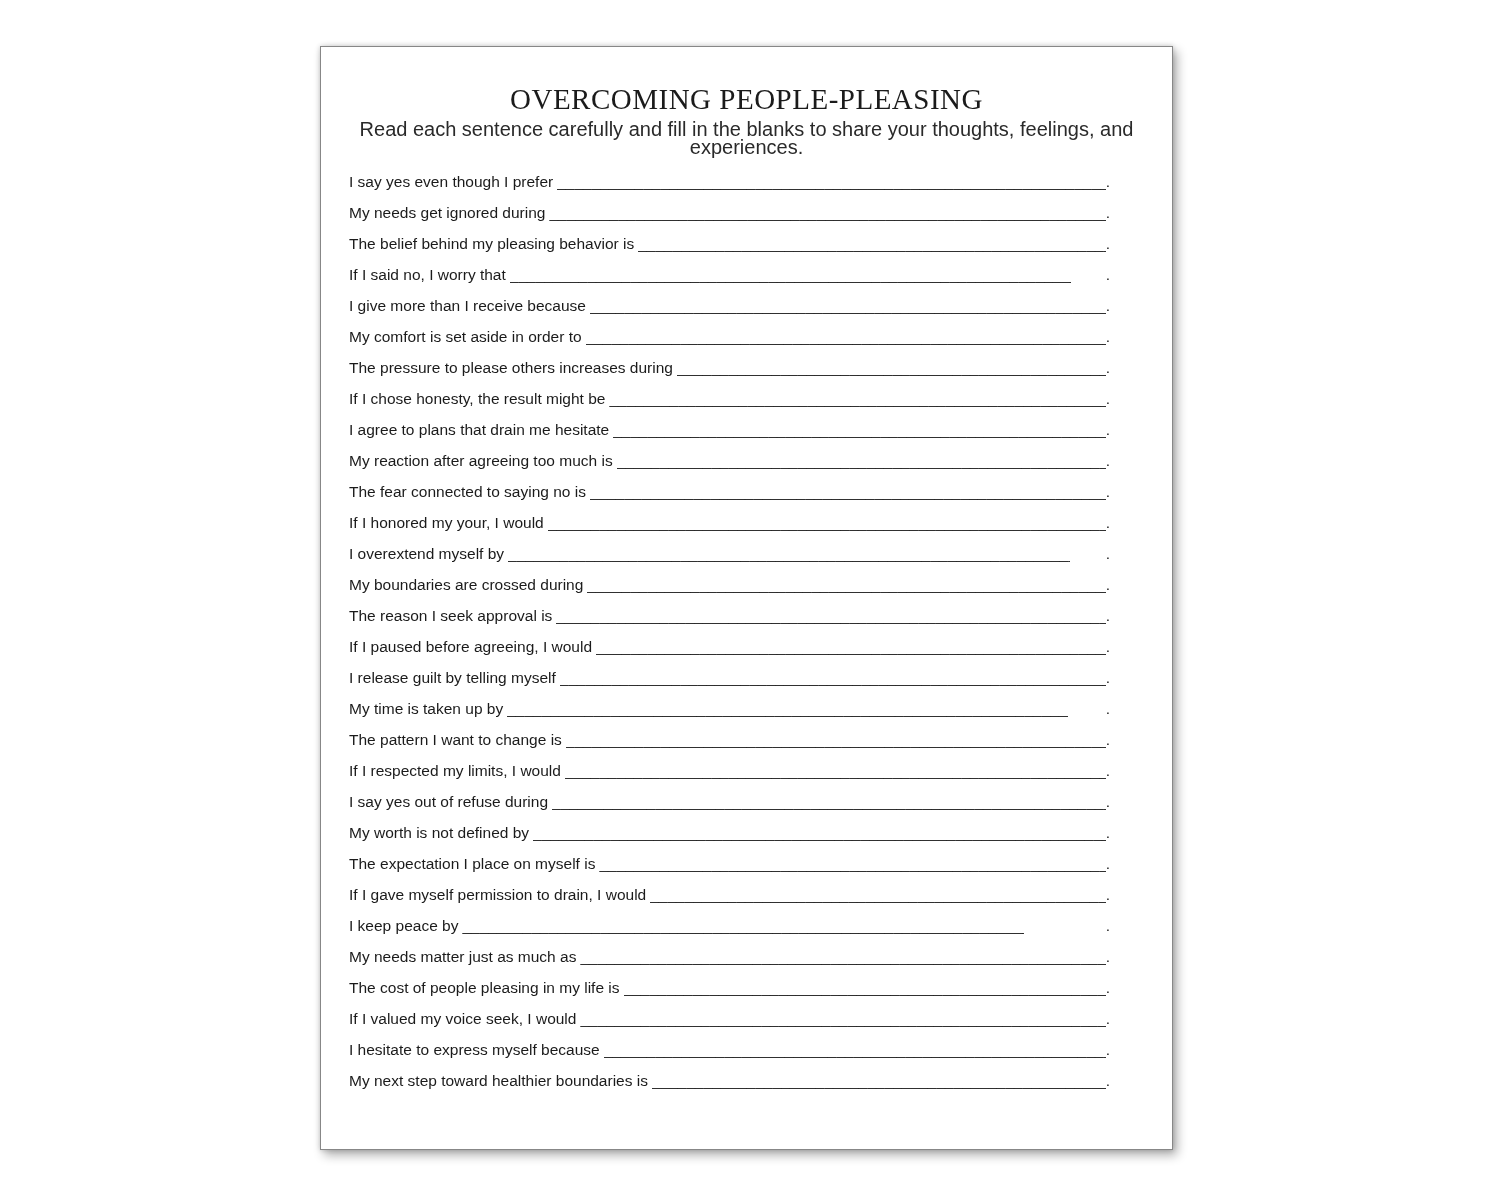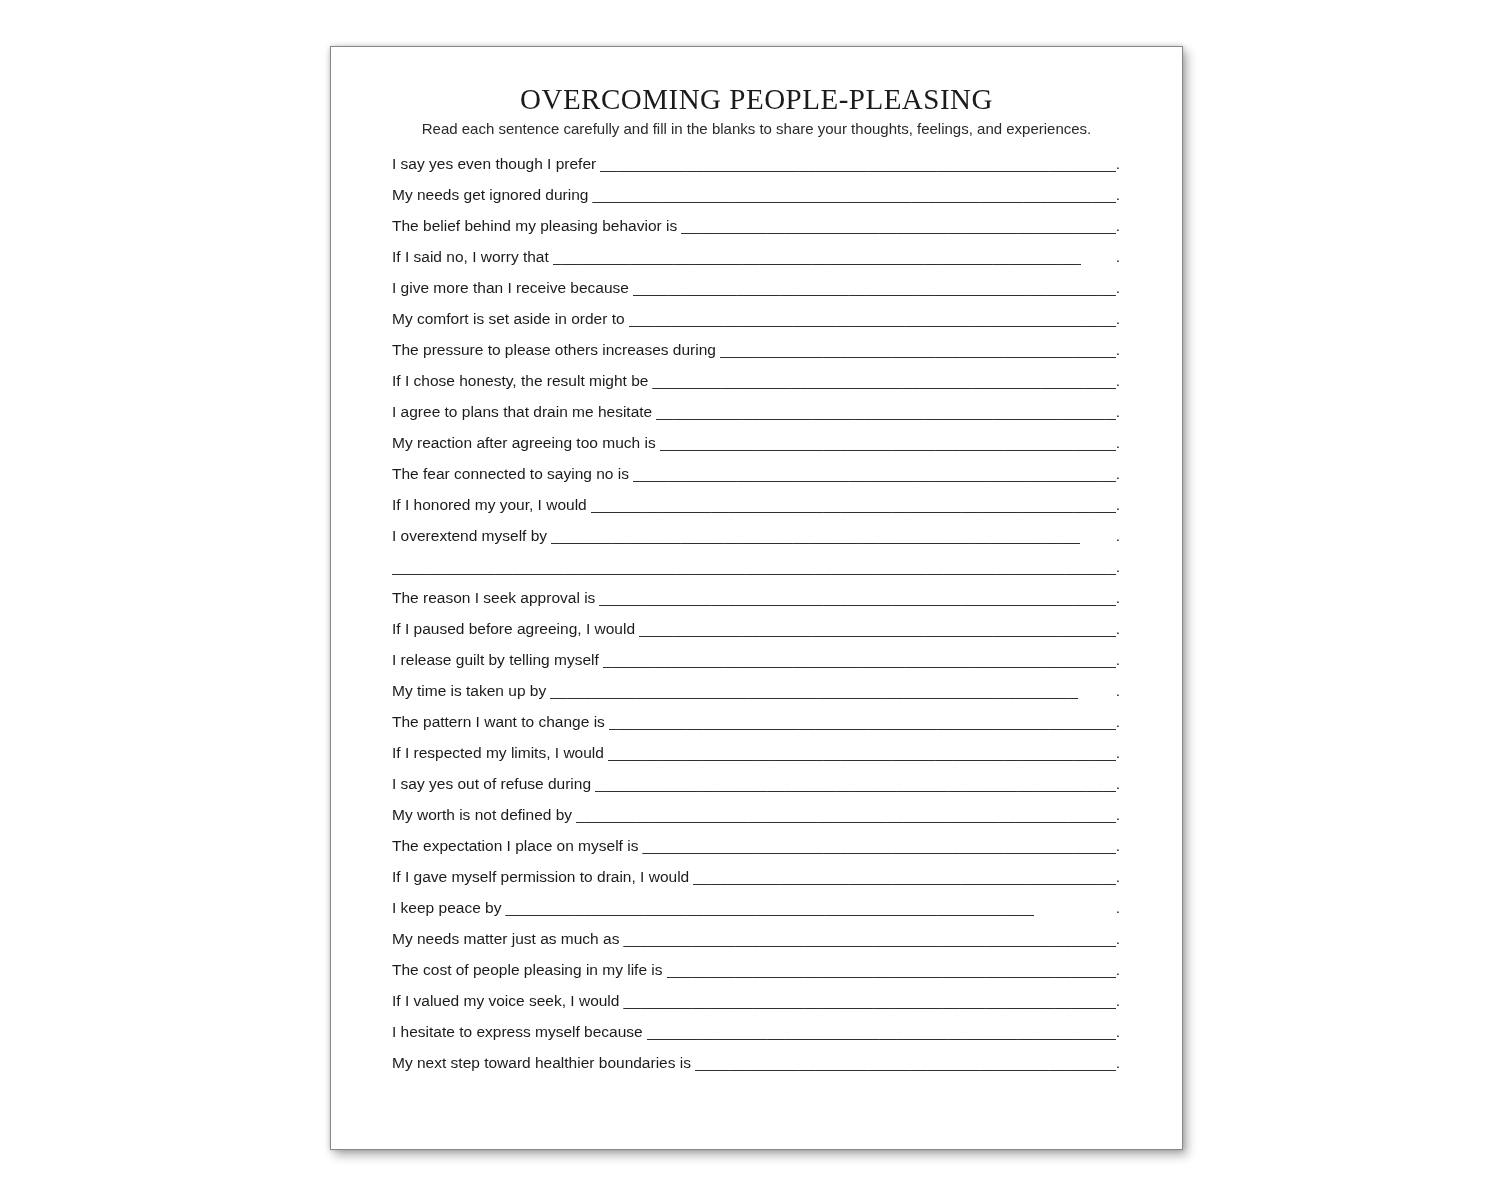--- a/index.html
+++ b/index.html
@@ -5,47 +5,47 @@
   * { margin: 0; padding: 0; box-sizing: border-box; }
   html, body {
     width: 1500px;
     height: 1200px;
     background: #ffffff;
     font-family: "Liberation Sans", sans-serif;
     overflow: hidden;
   }
   .page {
     position: absolute;
-    left: 330px;
+    left: 320px;
     top: 46px;
     width: 853px;
     height: 1104px;
     background: #ffffff;
     border: 1.5px solid #878787;
     box-shadow: 0 0 5px rgba(0,0,0,0.18), 4px 5px 10px rgba(0,0,0,0.32);
   }
   .title {
     margin-top: 36px;
     text-align: center;
     font-family: "Liberation Serif", serif;
     font-weight: 400;
     font-size: 29px;
     line-height: 32px;
     letter-spacing: 0.5px;
     color: #1b1b1b;
   }
   .subtitle {
     margin-top: 5px;
     text-align: center;
-    font-size: 15px;
+    font-size: 20px;
     line-height: 18px;
     color: #2a2a2a;
   }
   .list {
-    margin: 10px 62px 0 61px;
+    margin: 10px 62px 0 28px;
   }
   .row {
     display: flex;
     align-items: baseline;
     height: 31px;
     line-height: 31px;
     font-size: 15.5px;
     color: #1b1b1b;
     white-space: nowrap;
   }
@@ -143,20 +143,21 @@
     <span class="period">.</span>
   </div>
 
   <div class="row">
     <span class="prompt">I overextend myself by</span>
     <span class="blank" style="margin-right: 36px;">__________________________________________________________________________________________________________________________________</span>
     <span class="period">.</span>
   </div>
 
   <div class="row">
+    <span class="prompt">My boundaries are crossed during</span>
     <span class="blank">__________________________________________________________________________________________________________________________________</span>
     <span class="period">.</span>
   </div>
 
   <div class="row">
     <span class="prompt">The reason I seek approval is</span>
     <span class="blank">__________________________________________________________________________________________________________________________________</span>
     <span class="period">.</span>
   </div>
 

